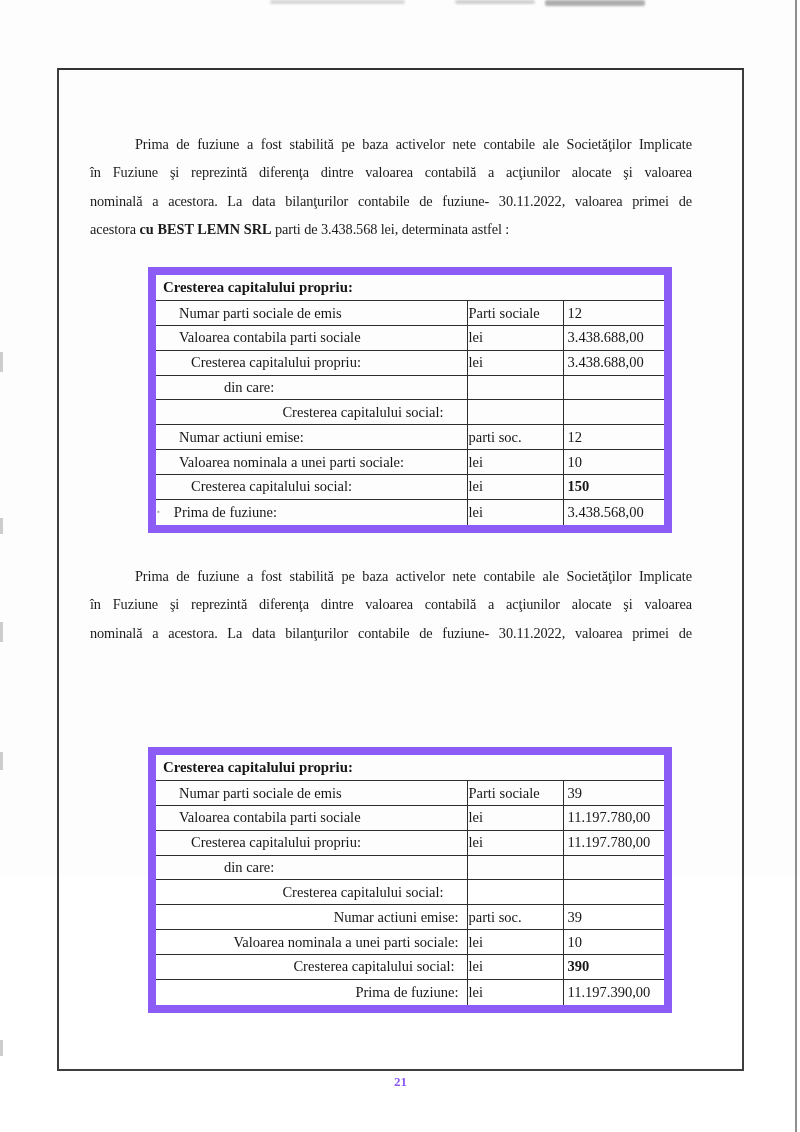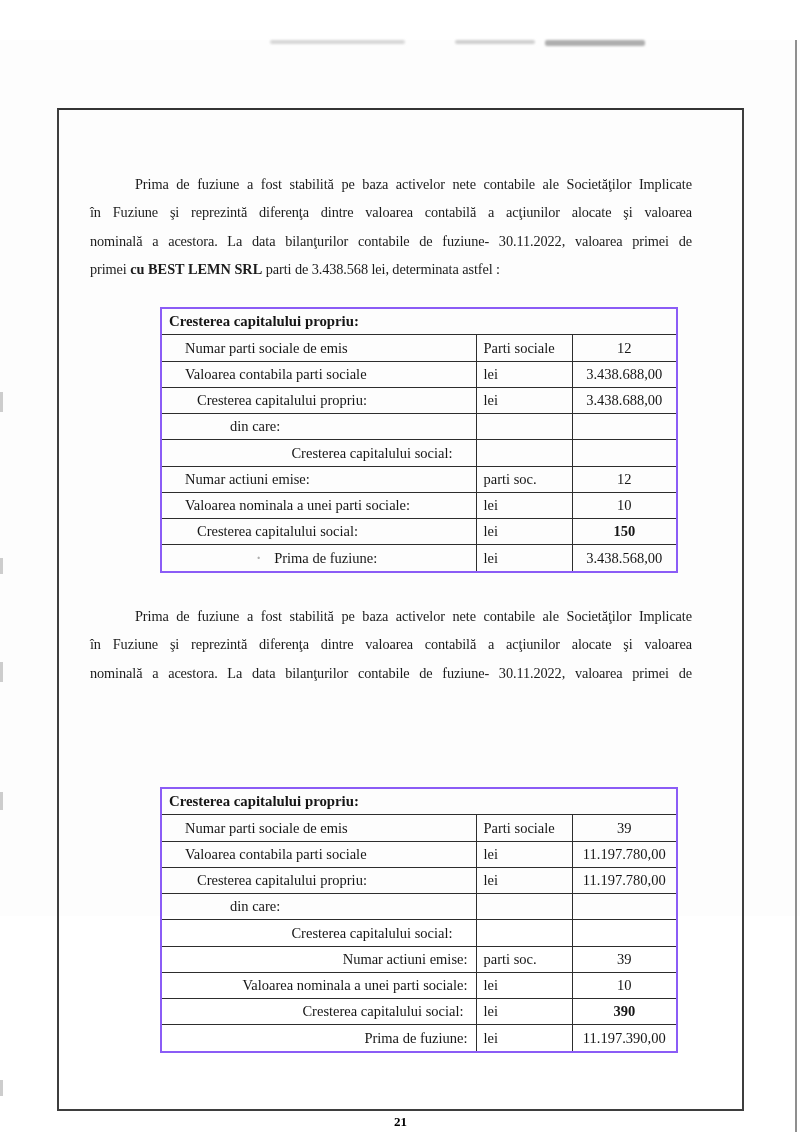--- a/index.html
+++ b/index.html
@@ -4,21 +4,21 @@
 <style>
   html,body{margin:0;padding:0;}
   body{
     width:800px;height:1132px;
     background:#ffffff;
     font-family:"Liberation Serif","DejaVu Serif",serif;
     color:#1b1b1b;
     position:relative;
     overflow:hidden;
   }
-  .canvas{position:absolute;inset:0;width:800px;height:876px;background:#fdfdfd;margin-top:40px;}
+  .canvas{position:absolute;inset:0;width:800px;height:876px;background:#fdfdfd;}
 
   
   .smudge{position:absolute;border-radius:2px;filter:blur(1px);}
   .smudge-a{left:270px;top:0;width:135px;height:4px;background:#d7d7d7;}
   .smudge-b{left:455px;top:0;width:80px;height:4px;background:#cfcfcf;}
   .smudge-c{left:545px;top:0;width:100px;height:6px;background:#aeaeae;}
   .right-scan-line{position:absolute;left:795px;top:0;width:2px;height:1132px;background:#8f8f8f;}
   .left-mark{position:absolute;left:0;width:3px;background:#cdcdcd;filter:blur(0.5px);}
   .lm1{top:352px;height:20px;}
   .lm2{top:518px;height:16px;}
@@ -37,48 +37,48 @@
   .para{position:absolute;left:90px;width:602px;font-size:14.3px;line-height:28.4px;letter-spacing:-0.1px;}
   .para1{top:130px;}
   .para2{top:562px;}
   .pl{text-align:justify;text-align-last:justify;white-space:normal;}
   .pl-first{text-indent:45px;}
   .pl-last{text-align:left;text-align-last:auto;}
   .para b{letter-spacing:0;}
 
   
   .doc-table{
-    position:absolute;left:160px;width:516px;height:266px;
+    position:absolute;left:148px;width:516px;height:266px;
     border-collapse:collapse;table-layout:fixed;
     font-size:14.5px;color:#161616;
-    border:2px solid #8b5cf6;
+    border:8px solid #8b5cf6;
   }
   .t1{top:267px;}
   .t2{top:747px;}
   .doc-table td{border:1.5px solid #2d2d2d;vertical-align:middle;padding:0 4px;overflow:hidden;}
   .doc-table col.c1{width:315px;}
   .doc-table col.c2{width:96px;}
   .doc-table col.c3{width:105px;}
   .doc-table tr.hdr td{font-weight:bold;padding-left:7px;font-size:14.8px;}
   td.lbl{padding-left:23px;}
   td.ind35{padding-left:35px;}
   td.ind80{padding-left:68px;}
   td.rp23{text-align:right;padding-right:23px;}
   td.rp12{text-align:right;padding-right:12px;}
   td.rp8{text-align:right;padding-right:8px;}
-  td.ctr{text-align:center;padding-left:0;}
-  td.unit{padding-left:7px;}
-  td.val{text-align:center;}
+  td.ctr{text-align:left;padding-left:0;}
+  td.unit{padding-left:1px;}
+  td.val{text-align:left;}
   td.bold{font-weight:bold;}
   .scan-dot{color:#6f6f6f;margin-right:13px;font-weight:bold;opacity:.55;}
 
   
   .page-number{
     position:absolute;left:57px;top:1074px;width:687px;
-    text-align:center;font-size:13px;font-weight:bold;color:#000000;
+    text-align:center;font-size:13px;font-weight:bold;color:#8b5cf6;
   }
 </style>
 </head>
 <body>
 
 <div class="canvas">
 
   <div class="smudge smudge-a"></div>
   <div class="smudge smudge-b"></div>
   <div class="smudge smudge-c"></div>
@@ -88,21 +88,21 @@
   <div class="left-mark lm3"></div>
   <div class="left-mark lm4"></div>
   <div class="left-mark lm5"></div>
 
   <div class="page-border"></div>
 
   <div class="para para1">
     <div class="pl pl-first">Prima de fuziune a fost stabilită pe baza activelor nete contabile ale Societăţilor Implicate</div>
     <div class="pl">în Fuziune şi reprezintă diferenţa dintre valoarea contabilă a acţiunilor alocate şi valoarea</div>
     <div class="pl">nominală a acestora. La data bilanţurilor contabile de fuziune- 30.11.2022, valoarea primei de</div>
-    <div class="pl pl-last"><span>primei </span><b>cu  BEST LEMN SRL</b><span> parti de 3.438.568  lei, determinata astfel :</span></div>
+    <div class="pl pl-last"><span>acestora </span><b>cu  BEST LEMN SRL</b><span> parti de 3.438.568  lei, determinata astfel :</span></div>
   </div>
 
   <table class="doc-table t1">
     <colgroup>
         <col class="c1">
         <col class="c2">
         <col class="c3">
       </colgroup>
     <tbody>
         <tr class="hdr">

